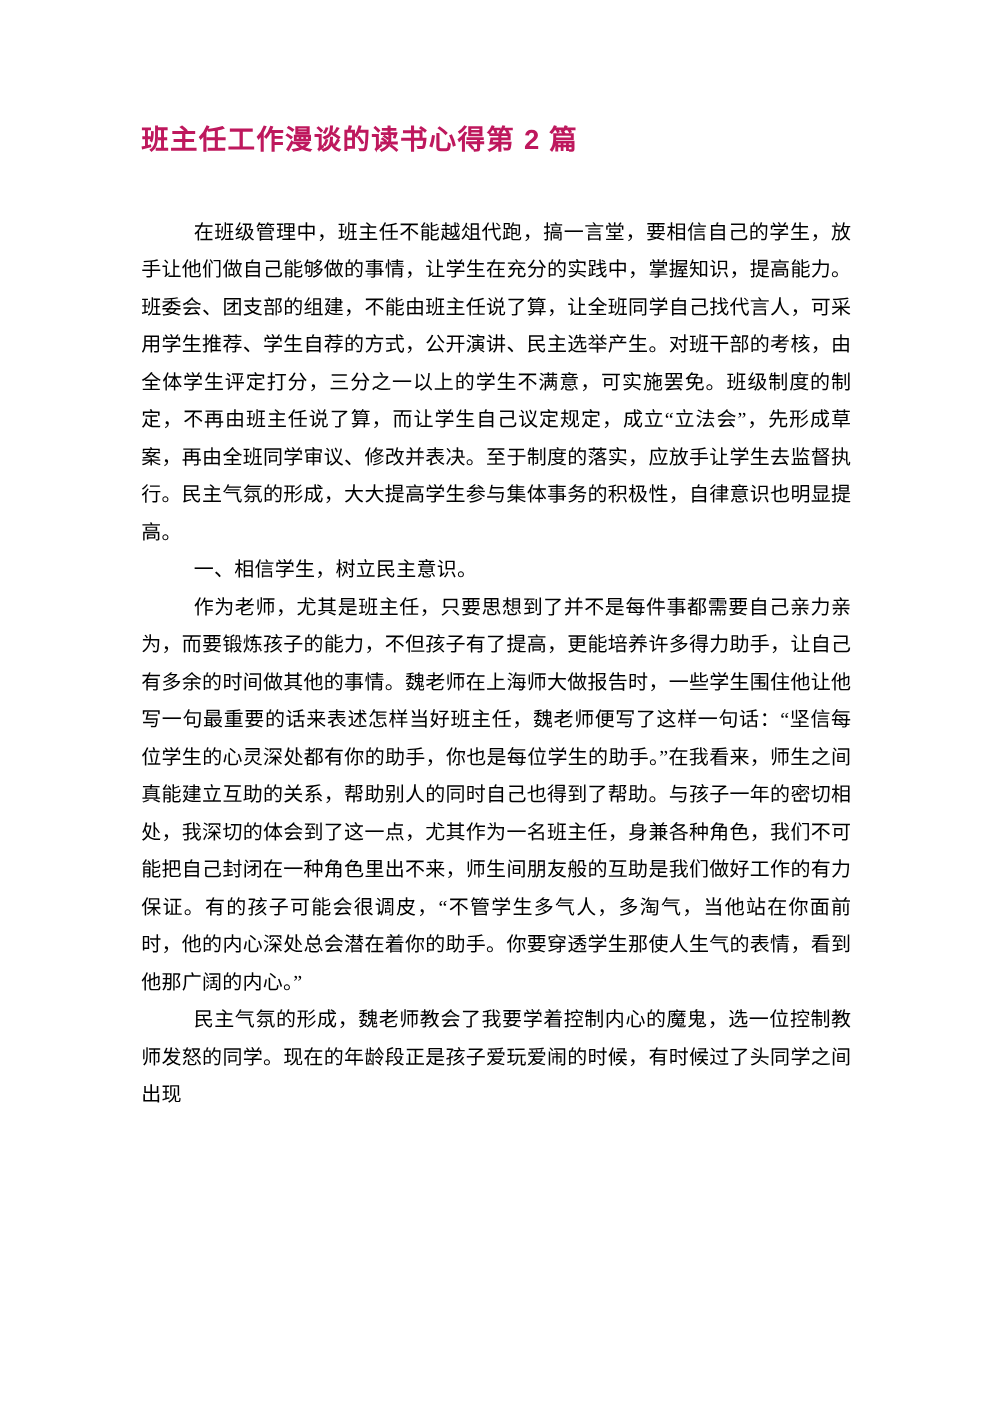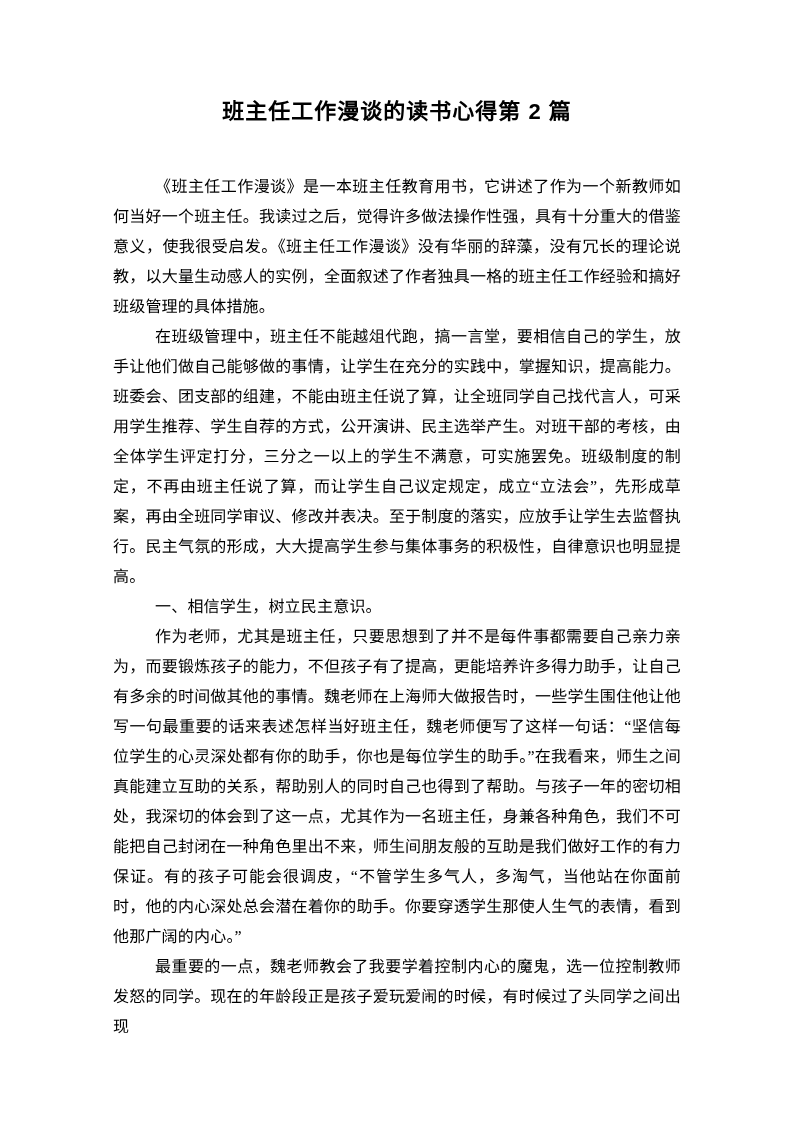--- a/index.html
+++ b/index.html
@@ -16,23 +16,23 @@
     background: #ffffff;
     overflow: hidden;
     color: #000000;
   }
   .doc-title {
     margin: 0 0 44px 0;
     font-family: "Liberation Sans", "DejaVu Sans", sans-serif;
     font-weight: bold;
     font-size: 22px;
     line-height: 32px;
-    text-align: center;
+    text-align: left;
     letter-spacing: 1px;
-    color: #000000;
+    color: #be185d;
   }
   .doc-body {
     width: 100%;
   }
   .doc-paragraph {
     margin: 0;
     font-family: "Liberation Serif", "DejaVu Serif", serif;
     font-size: 16px;
     line-height: 30px;
     text-align: justify;
@@ -41,19 +41,18 @@
     word-break: break-all;
     color: #000000;
   }
 </style>
 </head>
 <body>
 
 <div class="page">
   <h1 class="doc-title">班主任工作漫谈的读书心得第 2 篇</h1>
   <div class="doc-body">
-    <p class="doc-paragraph">《班主任工作漫谈》是一本班主任教育用书，它讲述了作为一个新教师如何当好一个班主任。我读过之后，觉得许多做法操作性强，具有十分重大的借鉴意义，使我很受启发。《班主任工作漫谈》没有华丽的辞藻，没有冗长的理论说教，以大量生动感人的实例，全面叙述了作者独具一格的班主任工作经验和搞好班级管理的具体措施。</p>
     <p class="doc-paragraph">在班级管理中，班主任不能越俎代跑，搞一言堂，要相信自己的学生，放手让他们做自己能够做的事情，让学生在充分的实践中，掌握知识，提高能力。班委会、团支部的组建，不能由班主任说了算，让全班同学自己找代言人，可采用学生推荐、学生自荐的方式，公开演讲、民主选举产生。对班干部的考核，由全体学生评定打分，三分之一以上的学生不满意，可实施罢免。班级制度的制定，不再由班主任说了算，而让学生自己议定规定，成立“立法会”，先形成草案，再由全班同学审议、修改并表决。至于制度的落实，应放手让学生去监督执行。民主气氛的形成，大大提高学生参与集体事务的积极性，自律意识也明显提高。</p>
     <p class="doc-paragraph">一、相信学生，树立民主意识。</p>
     <p class="doc-paragraph">作为老师，尤其是班主任，只要思想到了并不是每件事都需要自己亲力亲为，而要锻炼孩子的能力，不但孩子有了提高，更能培养许多得力助手，让自己有多余的时间做其他的事情。魏老师在上海师大做报告时，一些学生围住他让他写一句最重要的话来表述怎样当好班主任，魏老师便写了这样一句话：“坚信每位学生的心灵深处都有你的助手，你也是每位学生的助手。”在我看来，师生之间真能建立互助的关系，帮助别人的同时自己也得到了帮助。与孩子一年的密切相处，我深切的体会到了这一点，尤其作为一名班主任，身兼各种角色，我们不可能把自己封闭在一种角色里出不来，师生间朋友般的互助是我们做好工作的有力保证。有的孩子可能会很调皮，“不管学生多气人，多淘气，当他站在你面前时，他的内心深处总会潜在着你的助手。你要穿透学生那使人生气的表情，看到他那广阔的内心。”</p>
-    <p class="doc-paragraph">最重要的一点，魏老师教会了我要学着控制内心的魔鬼，选一位控制教师发怒的同学。现在的年龄段正是孩子爱玩爱闹的时候，有时候过了头同学之间出现</p>
+    <p class="doc-paragraph">民主气氛的形成，魏老师教会了我要学着控制内心的魔鬼，选一位控制教师发怒的同学。现在的年龄段正是孩子爱玩爱闹的时候，有时候过了头同学之间出现</p>
   </div>
 </div>
 
 </body></html>

